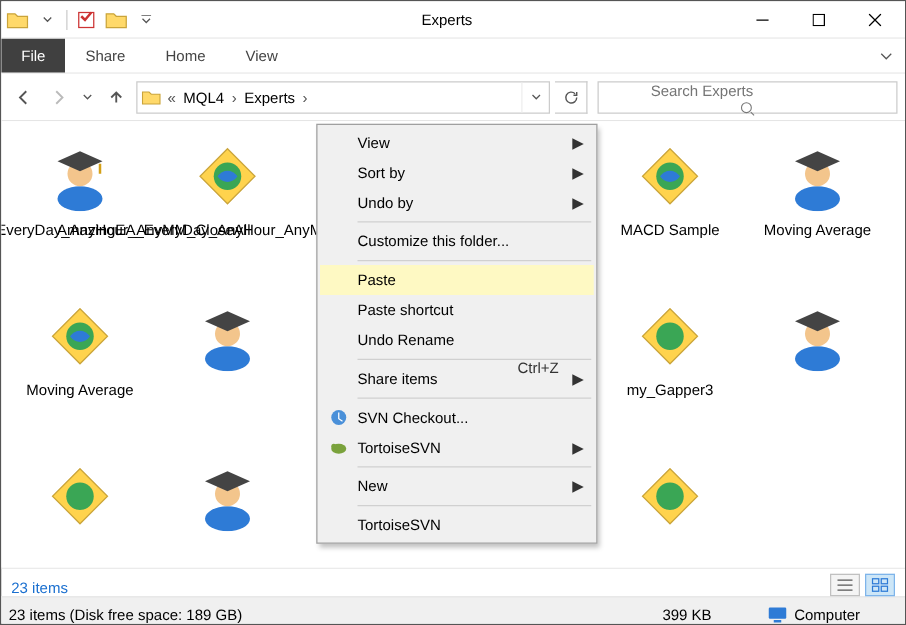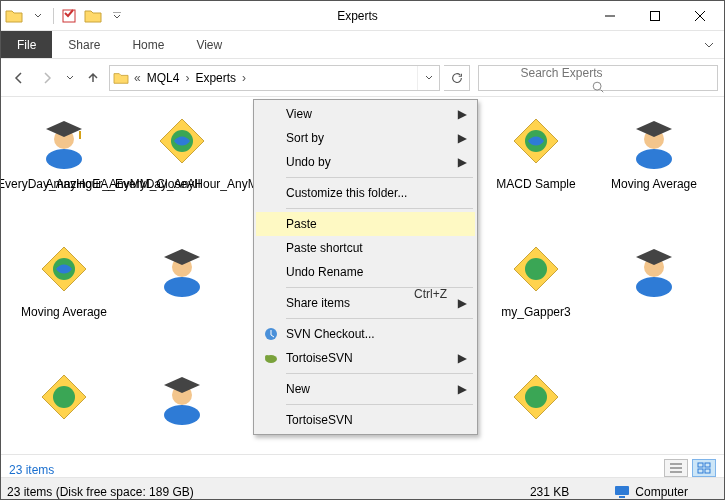--- a/index.html
+++ b/index.html
@@ -423,21 +423,21 @@
           <rect x="8" y="1" width="5" height="4" fill="none" stroke="#2e7bd6"></rect>
           <rect x="1" y="7" width="5" height="4" fill="none" stroke="#2e7bd6"></rect>
           <rect x="8" y="7" width="5" height="4" fill="none" stroke="#2e7bd6"></rect>
         </svg>
       </div>
   </div>
 </div>
 <div class="status-bottom">
   <span>23 items (Disk free space: 189 GB)</span>
   <div class="spacer"></div>
-  <span>231 KB</span>
+  <span>399 KB</span>
   <span style="width:40px"></span>
   <span class="comp-ico">
       <svg width="18" height="14" viewBox="0 0 18 14">
         <rect x="2" y="1" width="14" height="9" rx="1" fill="#2e7bd6"></rect>
         <rect x="6" y="11" width="6" height="2" fill="#2e7bd6"></rect>
       </svg>
     </span>
   <span>Computer</span>
   <span style="width:30px"></span>
 </div>

